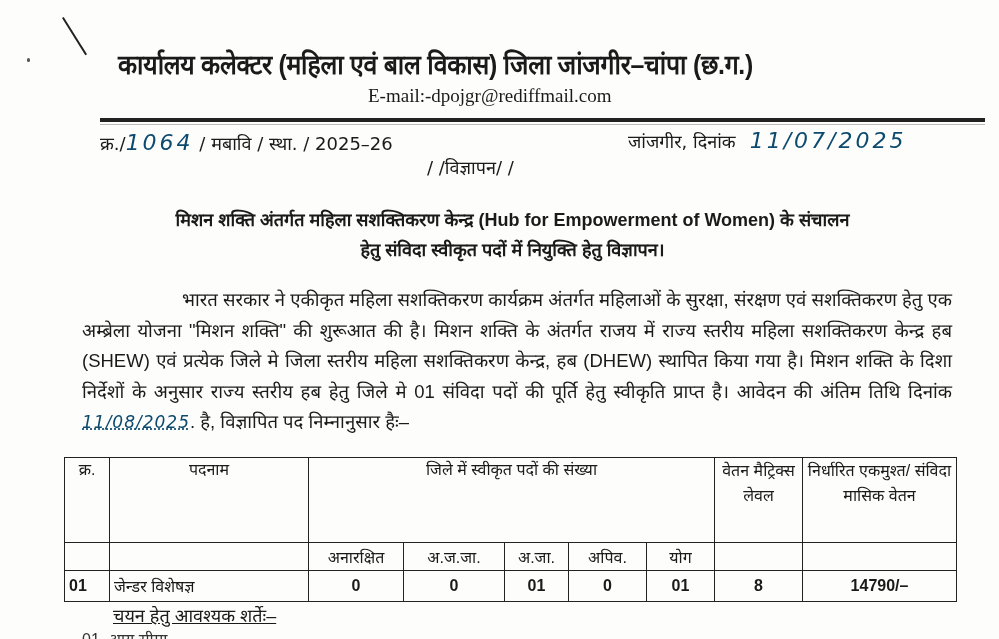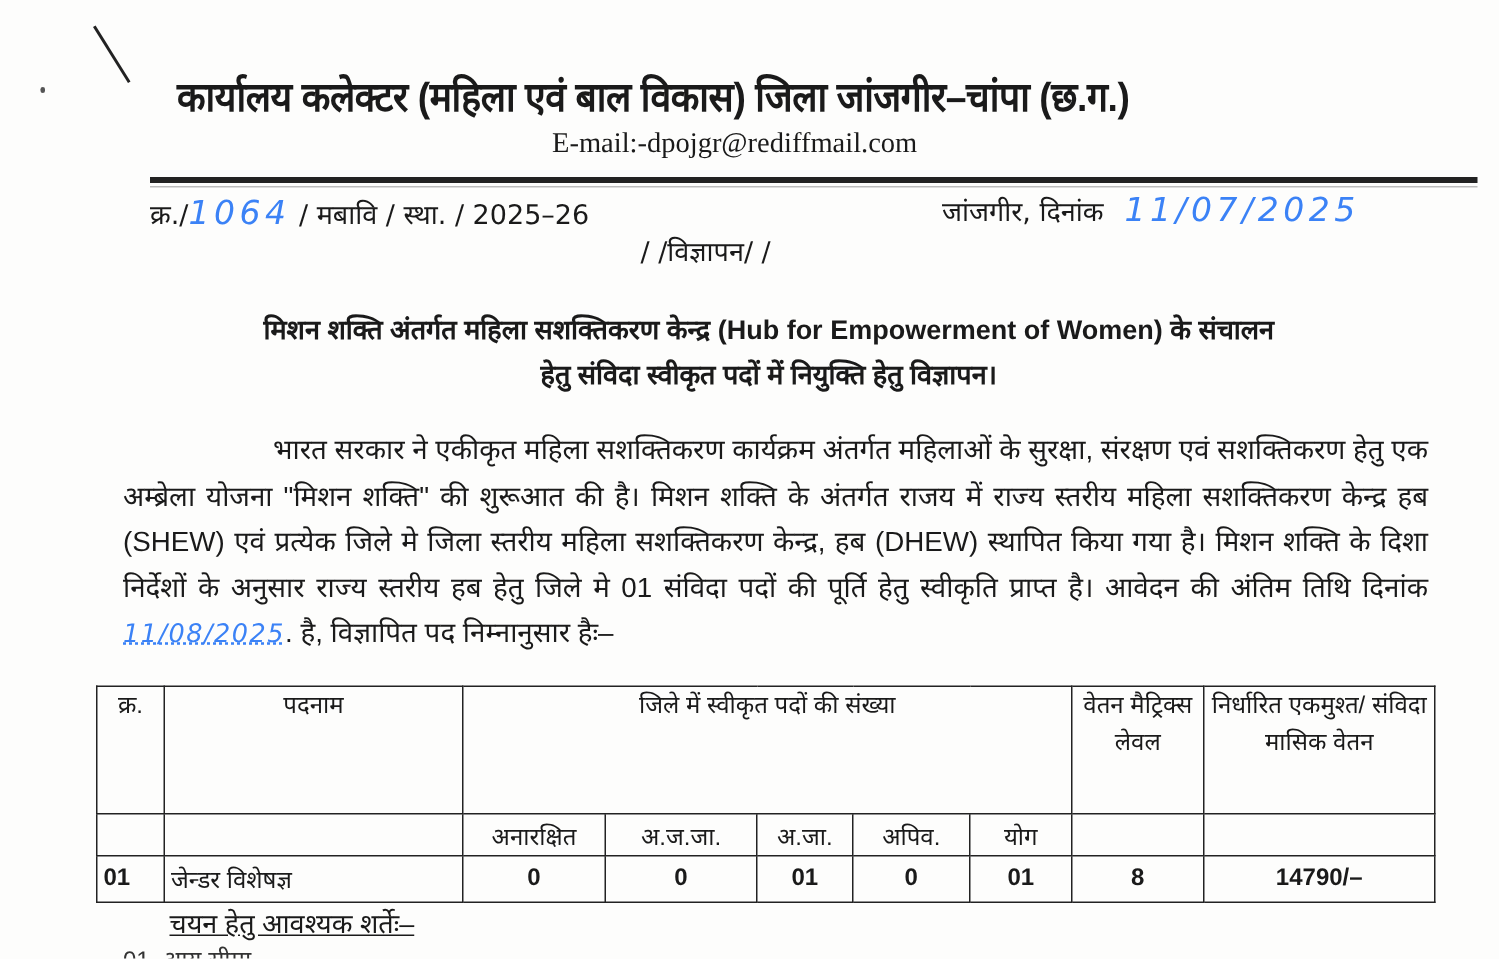--- a/index.html
+++ b/index.html
@@ -4,21 +4,21 @@
 <style>
   html, body { margin:0; padding:0; }
   body {
     width:999px; height:639px; overflow:hidden; position:relative;
     background:#fdfdfc; color:#1a1a1a;
     font-family:"DejaVu Sans","Liberation Sans",sans-serif;
   }
   .abs { position:absolute; white-space:nowrap; }
   .cond { font-family:"Liberation Sans","DejaVu Sans",sans-serif; }
   .serif { font-family:"Liberation Serif","DejaVu Serif",serif; }
-  .hand { color:#3b82f6; font-family:"DejaVu Sans","Liberation Sans",sans-serif; font-style:italic; letter-spacing:3px; }
+  .hand { color:#0c4a6e; font-family:"DejaVu Sans","Liberation Sans",sans-serif; font-style:italic; letter-spacing:3px; }
   .pen-mark { position:absolute; left:62px; top:18px; width:2px; height:44px; background:#222; transform:rotate(-32deg); transform-origin:top left; }
   .dot { position:absolute; left:27px; top:58px; width:3px; height:4px; background:#555; border-radius:2px; }
   .rule { position:absolute; left:100px; top:118px; width:885px; height:4px; background:#222; }
   .rule2 { position:absolute; left:100px; top:124px; width:885px; height:1px; background:#bbb; }
   .title { left:118px; top:45px; font-size:27px; font-weight:bold; letter-spacing:-0.3px; transform:scaleX(0.92); transform-origin:left; }
   .email { left:368px; top:85px; font-size:19px; }
   .ref { left:100px; top:130px; font-size:18px; }
   .ref .hand { font-size:22px; }
   .place { left:628px; top:128px; font-size:18px; }
   .place .hand { font-size:22px; margin-left:14px; }

